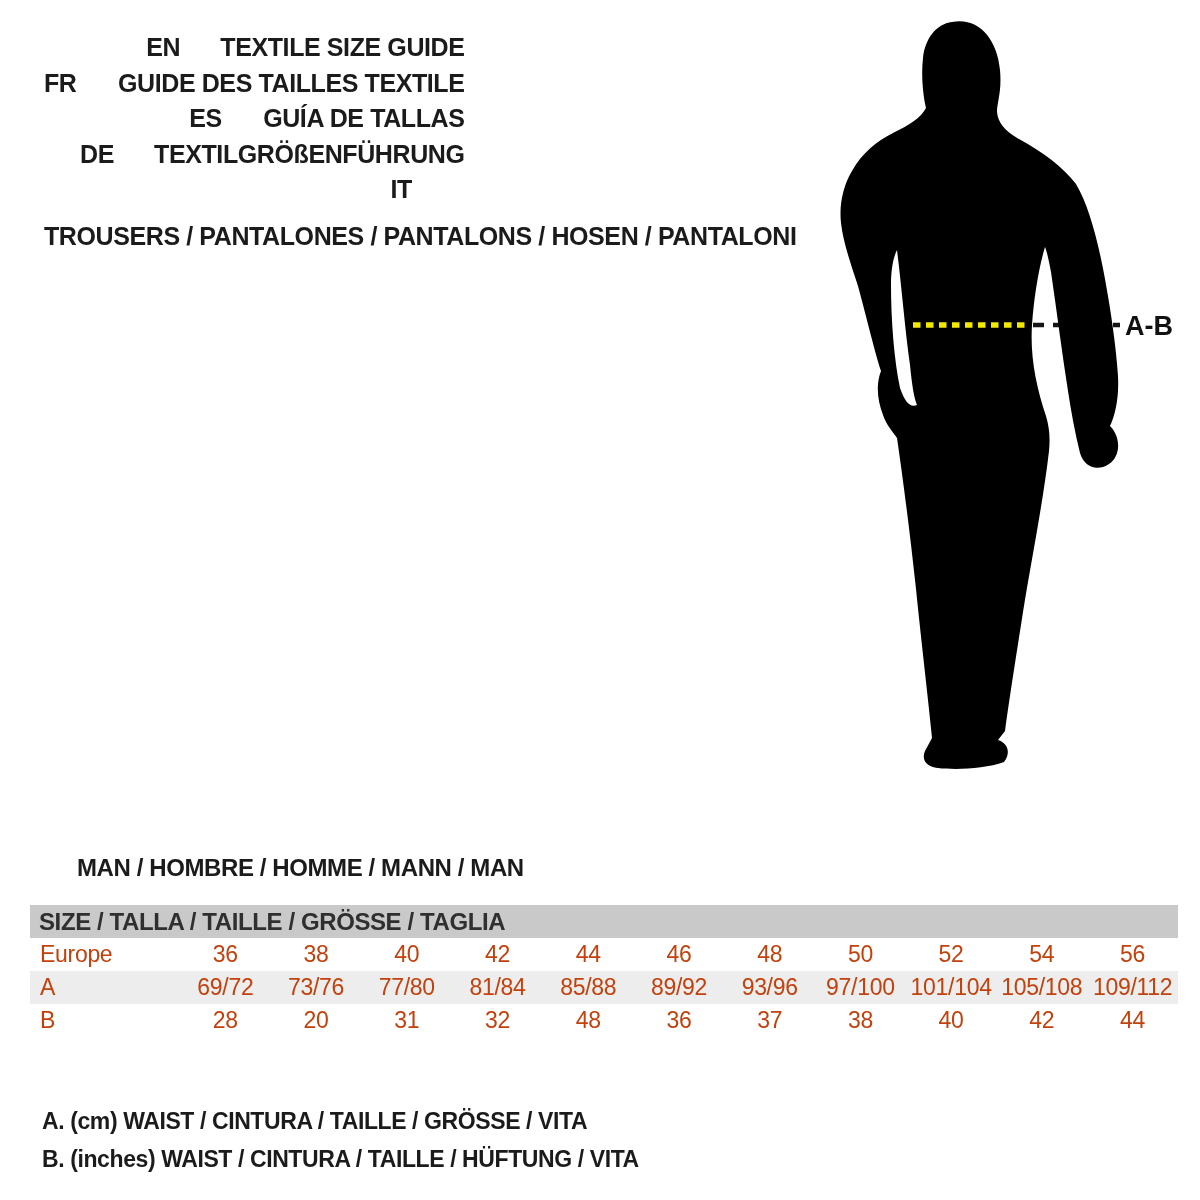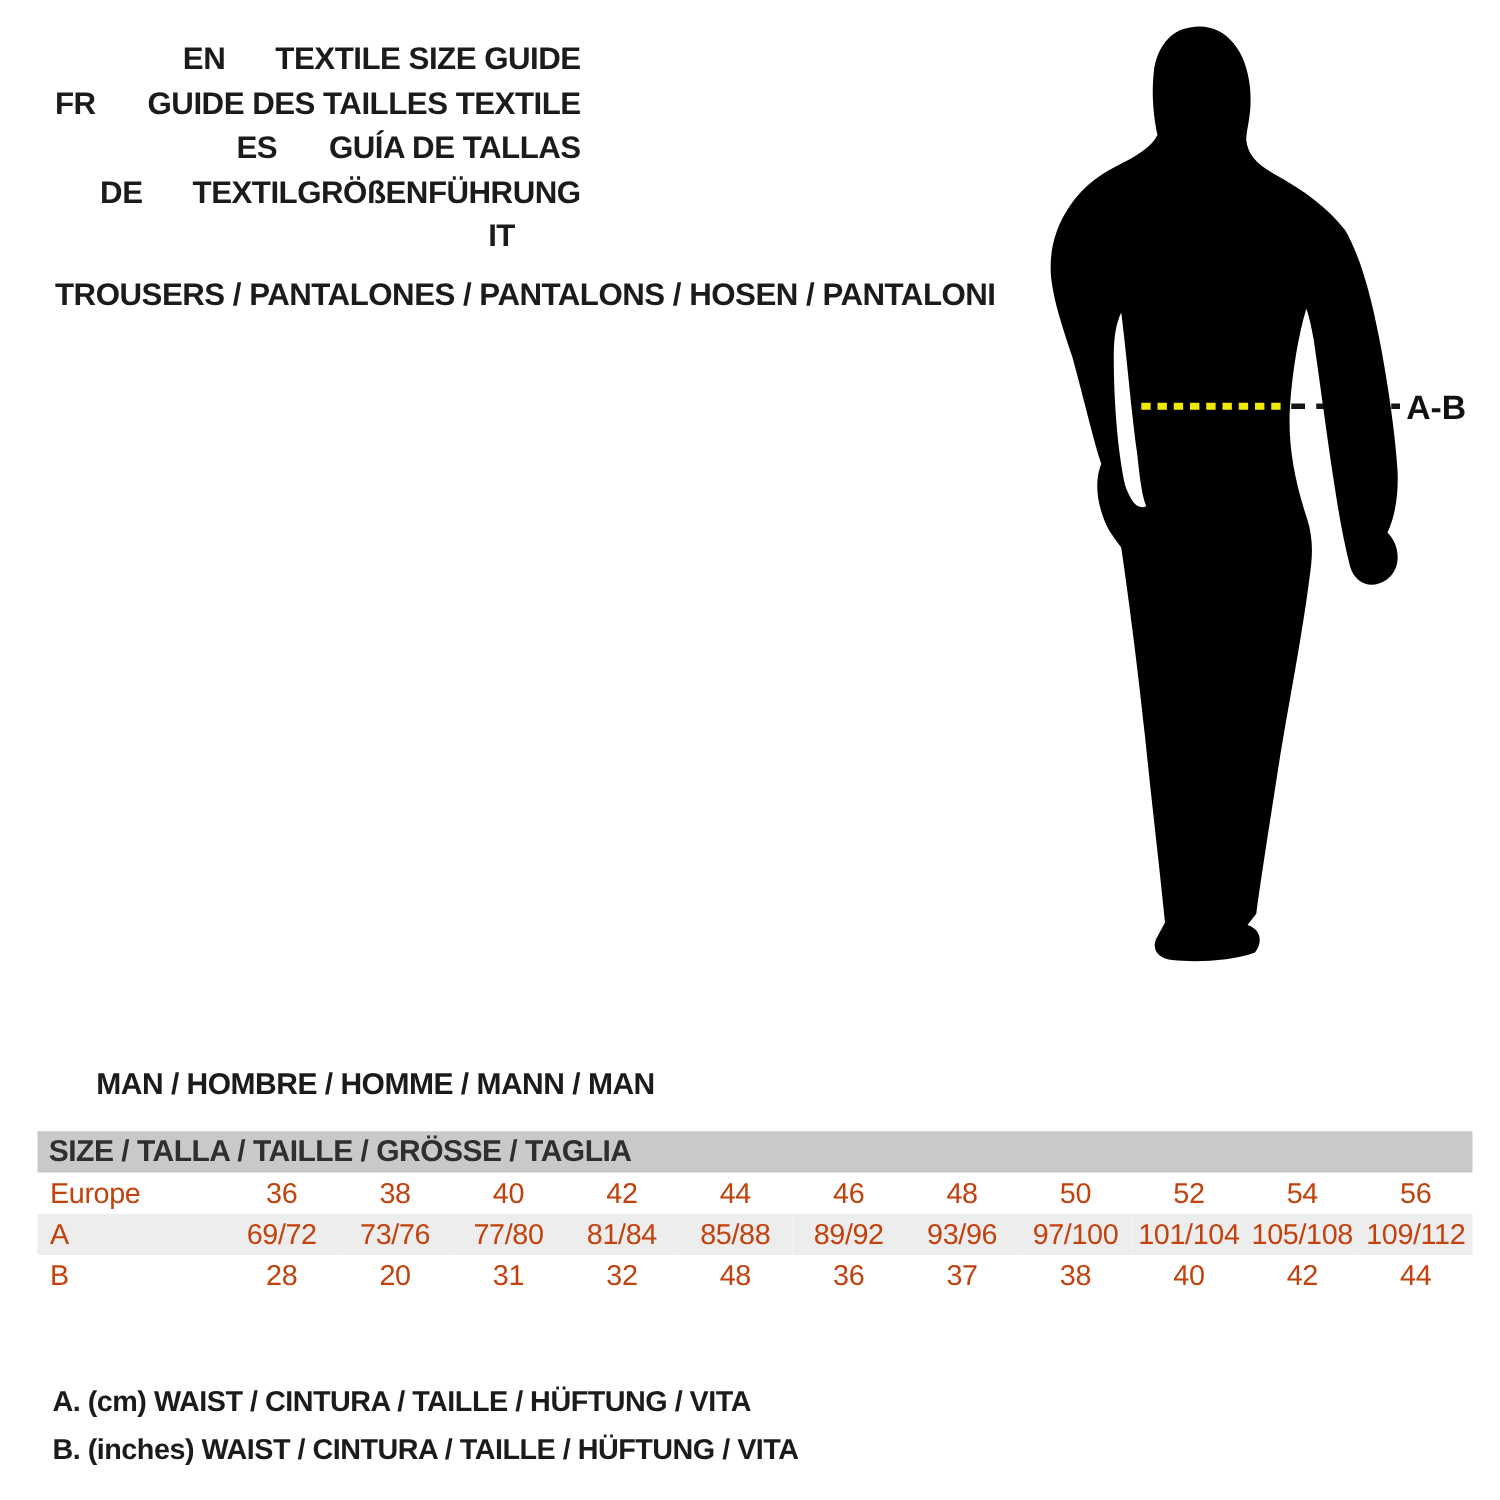--- a/index.html
+++ b/index.html
@@ -202,16 +202,16 @@
           <td>36</td>
           <td>37</td>
           <td>38</td>
           <td>40</td>
           <td>42</td>
           <td>44</td>
         </tr>
       </tbody>
   </table>
 
-  <div class="legend-a">A. (cm) WAIST / CINTURA / TAILLE / HÜFTUNG / VITA</div>
+  <div class="legend-a">A. (cm) WAIST / CINTURA / TAILLE / GRÖSSE / VITA</div>
   <div class="legend-b">B. (inches) WAIST / CINTURA / TAILLE / HÜFTUNG / VITA</div>
 
 </div>
 
 </body></html>

